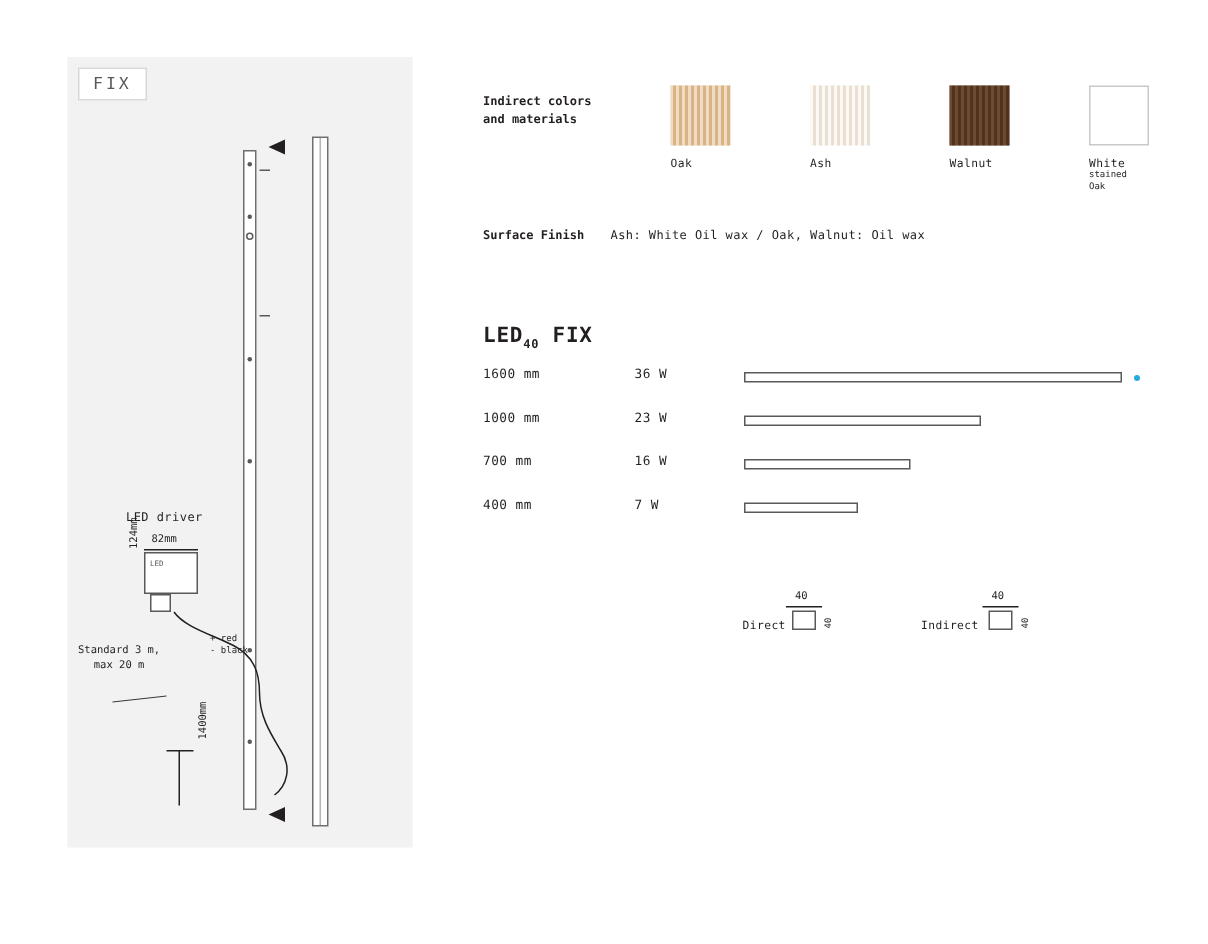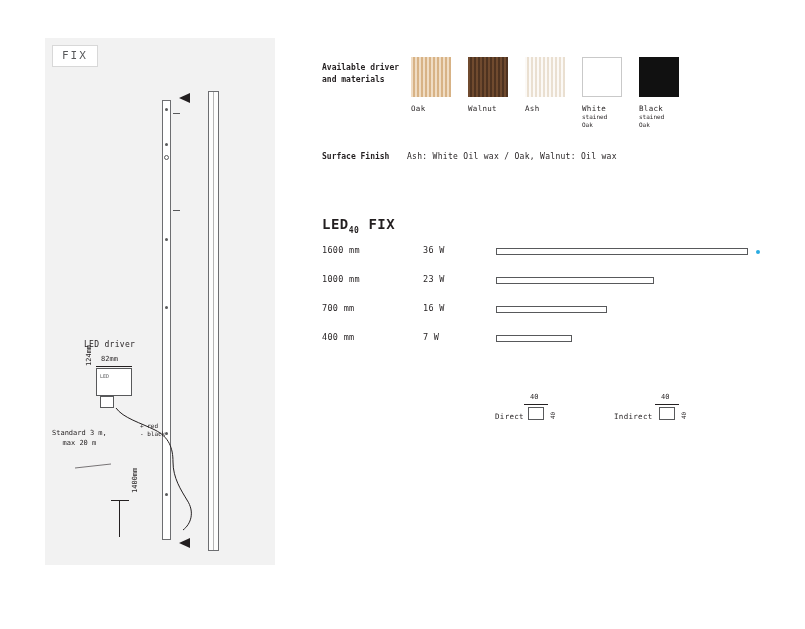--- a/index.html
+++ b/index.html
@@ -242,20 +242,21 @@
   }
   .swatches {
     position: absolute;
     left: 411px;
     top: 57px;
     display: flex;
     gap: 17px;
   }
   .swatch-col {
     width: 40px;
+    margin-left: 36px;
   }
   .swatch {
     width: 40px;
     height: 40px;
     box-sizing: border-box;
   }
   .swatch-name {
     font-size: 7.5px;
     margin-top: 7px;
     color: #231f20;
@@ -414,38 +415,38 @@
     </svg>
 
     <div class="wire-label">+ red<br>- black</div>
     <div class="std-label">Standard 3 m,<br>max 20 m</div>
     <div class="h140">1400mm</div>
     <div class="h140-line"></div>
     <div class="h140-base"></div>
   </div>
 
   <div class="colors-label">
-    <div>Available driver</div>
+    <div>Indirect colors</div>
     <div>and materials</div>
   </div>
 
   <div class="swatches">
     <div class="swatch-col">
       <div class="swatch" style="background:#e3bf92;background-image:repeating-linear-gradient(90deg,rgba(255,255,255,0.45) 0 2px,rgba(190,150,105,0.3) 2px 4px);"></div>
       <div class="swatch-name">Oak</div>
       <div class="swatch-sub"></div>
     </div>
     <div class="swatch-col">
+      <div class="swatch" style="background:#f4ece0;background-image:repeating-linear-gradient(90deg,rgba(255,255,255,0.7) 0 2px,rgba(215,200,180,0.35) 2px 4px);"></div>
+      <div class="swatch-name">Ash</div>
+      <div class="swatch-sub"></div>
+    </div>
+    <div class="swatch-col">
       <div class="swatch" style="background:#65432a;background-image:repeating-linear-gradient(90deg,rgba(120,80,50,0.55) 0 2px,rgba(60,38,24,0.55) 2px 4px);"></div>
       <div class="swatch-name">Walnut</div>
-      <div class="swatch-sub"></div>
-    </div>
-    <div class="swatch-col">
-      <div class="swatch" style="background:#f4ece0;background-image:repeating-linear-gradient(90deg,rgba(255,255,255,0.7) 0 2px,rgba(215,200,180,0.35) 2px 4px);"></div>
-      <div class="swatch-name">Ash</div>
       <div class="swatch-sub"></div>
     </div>
     <div class="swatch-col">
       <div class="swatch" style="background:#ffffff;border:1px solid #c9c9c9;"></div>
       <div class="swatch-name">White</div>
       <div class="swatch-sub">stained<br>Oak</div>
     </div>
     <div class="swatch-col">
       <div class="swatch" style="background:#111111;"></div>
       <div class="swatch-name">Black</div>

